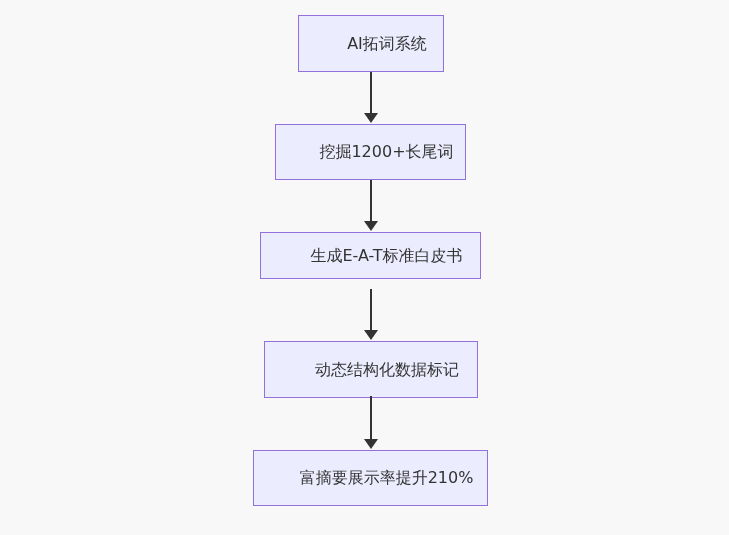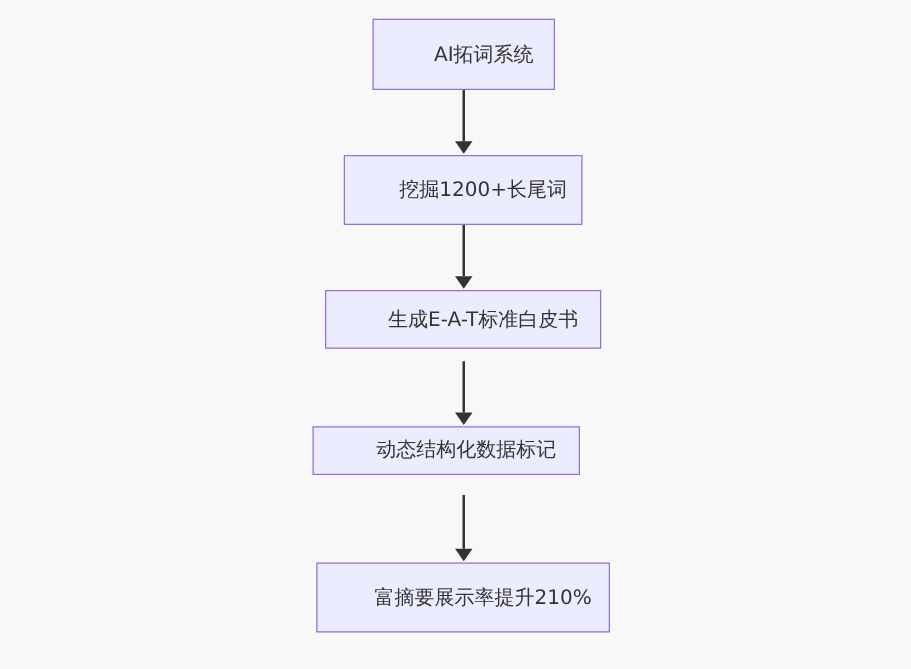--- a/index.html
+++ b/index.html
@@ -29,21 +29,21 @@
     align-items: center;
     justify-content: center;
     text-align: center;
     line-height: 1.2;
     white-space: nowrap;
     padding-left: 32px;
   }
   .n0 { left: 298px; top: 15px;  width: 146px; height: 57px; }
   .n1 { left: 275px; top: 124px; width: 191px; height: 56px; align-items: center; }
   .n2 { left: 260px; top: 232px; width: 221px; height: 47px; }
-  .n3 { left: 250px; top: 341px; width: 214px; height: 39px; font-family: Liberation Serif, serif; }
+  .n3 { left: 264px; top: 341px; width: 214px; height: 57px; }
   .n4 { left: 253px; top: 450px; width: 235px; height: 56px; }
 
   .edge {
     position: absolute;
     left: 357px;
     width: 27px;
     display: flex;
     flex-direction: column;
     align-items: center;
   }

